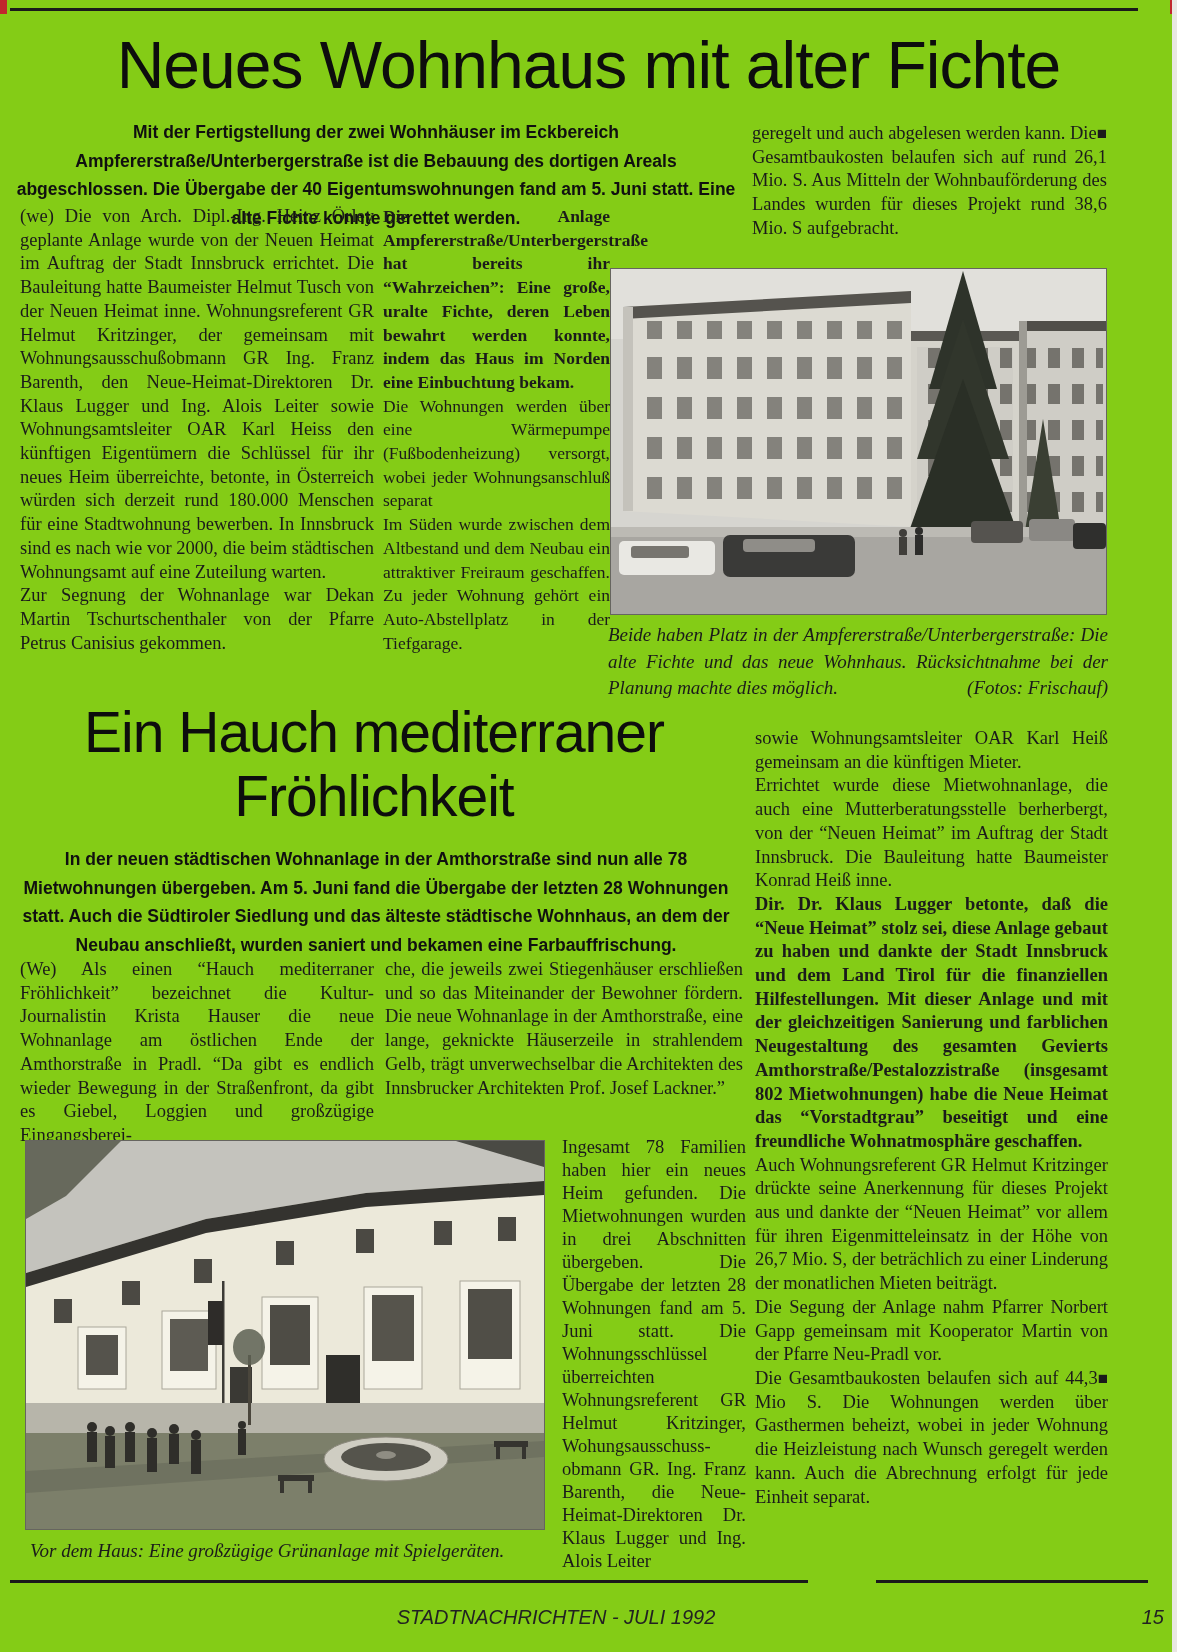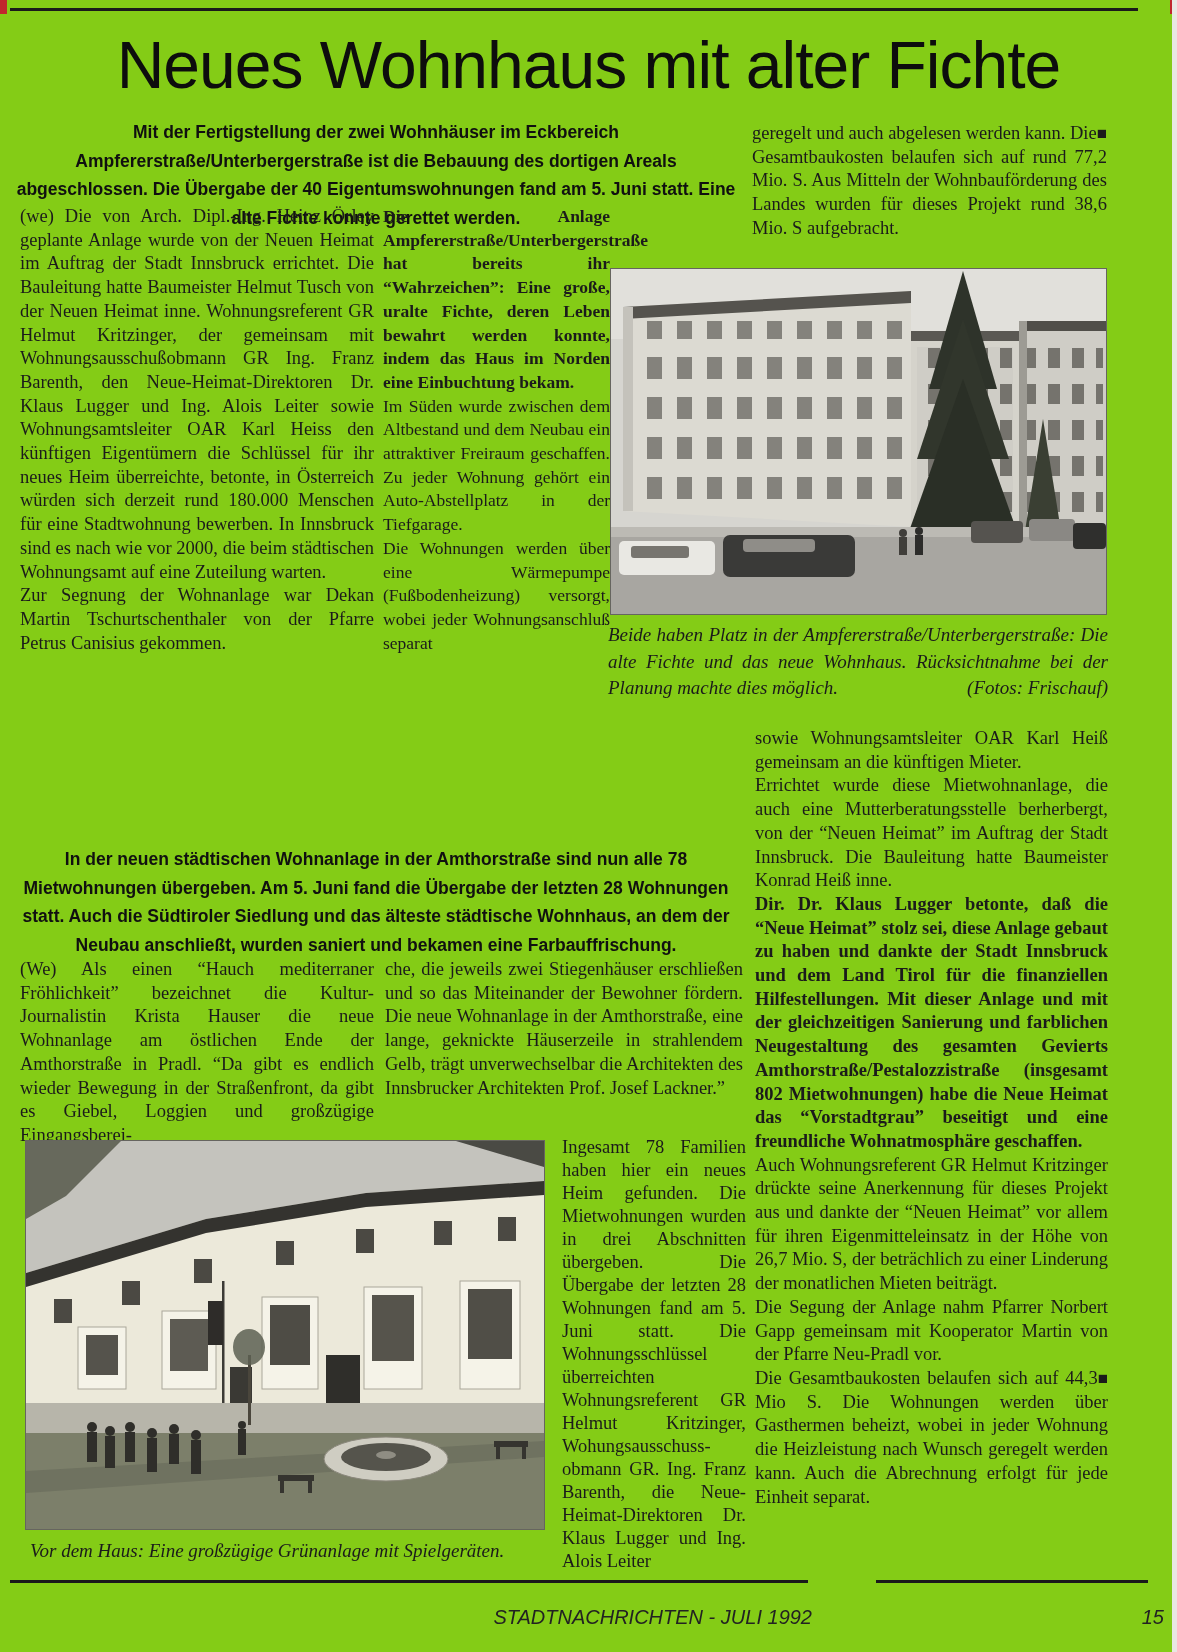--- a/index.html
+++ b/index.html
@@ -38,26 +38,26 @@
 
   <div class="abs lede" style="left:14px;top:118px;width:724px;">Mit der Fertigstellung der zwei Wohnhäuser im Eckbereich Ampfererstraße/Unterbergerstraße ist die Bebauung des dortigen Areals abgeschlossen. Die Übergabe der 40 Eigentumswohnungen fand am 5. Juni statt. Eine alte Fichte konnte gerettet werden.</div>
 
   <div class="abs body-col" style="left:20px;top:205px;width:354px;">
     <p>(we) Die von Arch. Dipl.-Ing. Heinz Örley geplante Anlage wurde von der Neuen Heimat im Auftrag der Stadt Innsbruck errichtet. Die Bauleitung hatte Baumeister Helmut Tusch von der Neuen Heimat inne. Wohnungsreferent GR Helmut Kritzinger, der gemeinsam mit Wohnungsausschußobmann GR Ing. Franz Barenth, den Neue-Heimat-Direktoren Dr. Klaus Lugger und Ing. Alois Leiter sowie Wohnungsamtsleiter OAR Karl Heiss den künftigen Eigentümern die Schlüssel für ihr neues Heim überreichte, betonte, in Österreich würden sich derzeit rund 180.000 Menschen für eine Stadtwohnung bewerben. In Innsbruck sind es nach wie vor 2000, die beim städtischen Wohnungsamt auf eine Zuteilung warten.</p>
     <p>Zur Segnung der Wohnanlage war Dekan Martin Tschurtschenthaler von der Pfarre Petrus Canisius gekommen.</p>
   </div>
 
   <div class="abs body-col narrow" style="left:383px;top:205px;width:227px;">
     <p class="boldp">Die Anlage Ampfererstraße/Unterbergerstraße hat bereits ihr “Wahrzeichen”: Eine große, uralte Fichte, deren Leben bewahrt werden konnte, indem das Haus im Norden eine Einbuchtung bekam.</p>
+    <p>Die Wohnungen werden über eine Wärmepumpe (Fußbodenheizung) versorgt, wobei jeder Wohnungsanschluß separat</p>
     <p>Im Süden wurde zwischen dem Altbestand und dem Neubau ein attraktiver Freiraum geschaffen. Zu jeder Wohnung gehört ein Auto-Abstellplatz in der Tiefgarage.</p>
-    <p>Die Wohnungen werden über eine Wärmepumpe (Fußbodenheizung) versorgt, wobei jeder Wohnungsanschluß separat</p>
   </div>
 
   <div class="abs body-col" style="left:752px;top:122px;width:355px;">
-    <p><span class="endsq">■</span><span>geregelt und auch abgelesen werden kann. Die Gesamtbaukosten belaufen sich auf rund 77,2 Mio. S. Aus Mitteln der Wohnbauförderung des Landes wurden für dieses Projekt rund 38,6 Mio. S aufgebracht.</span></p>
+    <p><span class="endsq">■</span><span>geregelt und auch abgelesen werden kann. Die Gesamtbaukosten belaufen sich auf rund 26,1 Mio. S. Aus Mitteln der Wohnbauförderung des Landes wurden für dieses Projekt rund 38,6 Mio. S aufgebracht.</span></p>
   </div>
 
   <div class="abs photo" style="left:610px;top:268px;width:497px;height:347px;">
     <svg width="495" height="345" viewBox="0 0 495 345" preserveAspectRatio="none">
       <defs>
         <pattern id="win1" width="30" height="40" patternUnits="userSpaceOnUse">
           <rect width="30" height="40" fill="#dcdad2"></rect>
           <rect x="6" y="8" width="15" height="22" fill="#84827c"></rect>
         </pattern>
         <pattern id="win2" width="24" height="36" patternUnits="userSpaceOnUse">
@@ -105,20 +105,24 @@
       <circle cx="292" cy="264" r="4" fill="#403e3a"></circle>
         <rect x="288" y="268" width="8" height="18" fill="#403e3a"></rect>
     </svg>
   </div>
 
   <div class="abs caption" style="left:608px;top:622px;width:500px;position:absolute;">
     <span>Beide haben Platz in der Ampfererstraße/Unterbergerstraße: Die alte Fichte und das neue Wohnhaus. Rücksichtnahme bei der Planung machte dies möglich.</span>
     <span class="credit">(Fotos: Frischauf)</span>
   </div>
 
+  <div id="headline2" class="abs headline" style="left:0;top:700px;width:748px;">
+    <div>Ein Hauch mediterraner</div>
+    <div>Fröhlichkeit</div>
+  </div>
 
   <div class="abs lede" style="left:12px;top:845px;width:728px;">In der neuen städtischen Wohnanlage in der Amthorstraße sind nun alle 78 Mietwohnungen übergeben. Am 5. Juni fand die Übergabe der letzten 28 Wohnungen statt. Auch die Südtiroler Siedlung und das älteste städtische Wohnhaus, an dem der Neubau anschließt, wurden saniert und bekamen eine Farbauffrischung.</div>
 
   <div class="abs body-col" style="left:20px;top:958px;width:354px;">
     <p>(We) Als einen “Hauch mediterraner Fröhlichkeit” bezeichnet die Kultur-Journalistin Krista Hauser die neue Wohnanlage am östlichen Ende der Amthorstraße in Pradl. “Da gibt es endlich wieder Bewegung in der Straßenfront, da gibt es Giebel, Loggien und großzügige Eingangsberei-</p>
   </div>
 
   <div class="abs body-col" style="left:385px;top:958px;width:358px;">
     <p>che, die jeweils zwei Stiegenhäuser erschließen und so das Miteinander der Bewohner fördern. Die neue Wohnanlage in der Amthorstraße, eine lange, geknickte Häuserzeile in strahlendem Gelb, trägt unverwechselbar die Architekten des Innsbrucker Architekten Prof. Josef Lackner.”</p>
   </div>
@@ -207,16 +211,16 @@
 
       <rect x="222" y="214" width="3" height="70" fill="#4a463c"></rect>
       <ellipse cx="223" cy="206" rx="16" ry="18" fill="#5d6052" opacity="0.85"></ellipse>
     </svg>
   </div>
 
   <div class="abs caption" style="left:30px;top:1538px;width:505px;text-align:left;">Vor dem Haus: Eine großzügige Grünanlage mit Spielgeräten.</div>
 
   <div class="abs rule" style="left:10px;top:1580px;width:798px;height:3px;"></div>
   <div class="abs rule" style="left:876px;top:1580px;width:272px;height:3px;"></div>
-  <div class="abs footer-text" style="left:300px;top:1606px;width:512px;text-align:right;">STADTNACHRICHTEN - JULI 1992</div>
+  <div class="abs footer-text" style="left:300px;top:1606px;width:512px;text-align:center;">STADTNACHRICHTEN - JULI 1992</div>
   <div class="abs footer-text" style="left:1110px;top:1606px;width:54px;text-align:right;">15</div>
 
 </div>
 
 </body></html>

